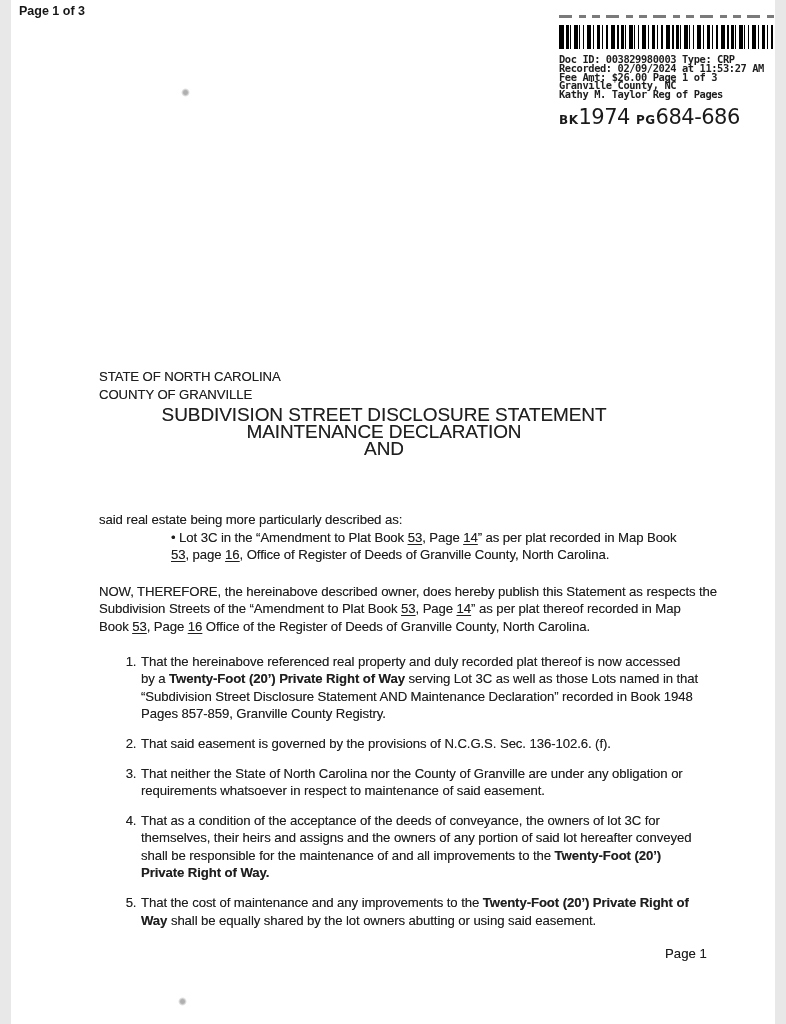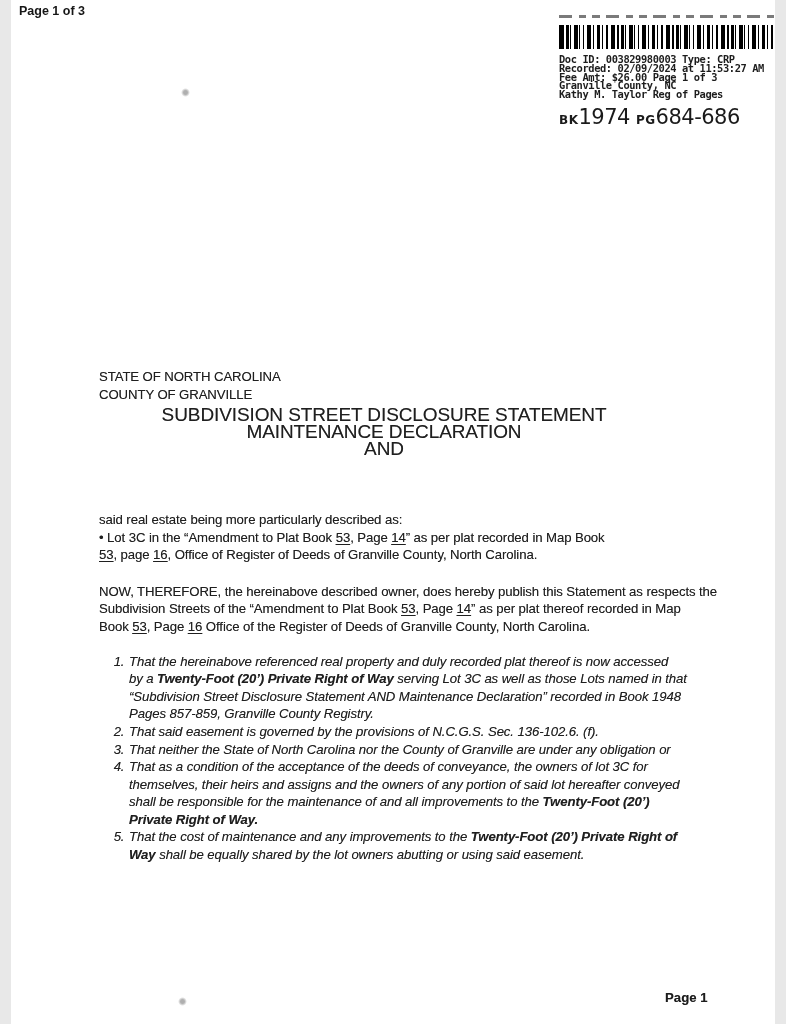--- a/index.html
+++ b/index.html
@@ -53,30 +53,30 @@
     color:#1f1f1f; white-space:nowrap;
     text-shadow:0 0 0.3px rgba(0,0,0,.45);
   }
   .addr { line-height:18px; }
   .title-block {
     width:570px; margin-top:3px; text-align:center;
     font-weight:normal; font-size:19px; line-height:16.8px;
   }
   .para { margin:0; }
   .para.p-sell   { margin-top:36px; }
-  .para.p-bullet { }
+  .para.p-bullet { margin-left:72px; }
   .para.p-ease   { margin-top:16px; }
   .para.p-now    { margin-top:19px; }
   ol.terms { margin:17px 0 0 0; padding-left:29px; }
-  ol.terms li { margin:0; padding-left:1px;font-style:italic; }
+  ol.terms li { margin:12px; padding-left:1px; }
   .u { text-decoration:underline; text-underline-offset:2px; text-decoration-thickness:1px; }
   .b { font-weight:bold; }
   .footer-page {
-    position:absolute; left:654px; top:990px;
-    font-size:13.2px; font-weight:bold; color:#1c1c1c;
+    position:absolute; left:654px; top:946px;
+    font-size:13.2px; font-weight:normal; color:#1c1c1c;
     text-shadow:0 0 0.3px rgba(0,0,0,.45);
   }
   .speck { position:absolute; border-radius:50%;
     background:radial-gradient(circle, rgba(110,110,110,.55) 0 30%, rgba(160,160,160,.3) 55%, transparent 70%); }
   .speck.s1 { left:170px; top:88px;  width:9px; height:9px; }
   .speck.s2 { left:167px; top:997px; width:9px; height:9px; }
 </style>
 </head>
 <body>
 
@@ -107,21 +107,21 @@
       <div>AND</div>
     </div>
 
     <p class="para p-sell"><br><span>said real estate being more particularly described as:</span></p>
     <p class="para p-bullet"><span>• Lot 3C in the “Amendment to Plat Book </span><span class="u">53</span><span>, Page </span><span class="u">14</span><span>” as per plat recorded in Map Book</span><br><span class="u">53</span><span>, page </span><span class="u">16</span><span>, Office of Register of Deeds of Granville County, North Carolina.</span></p>
     <p class="para p-now"><span>NOW, THEREFORE, the hereinabove described owner, does hereby publish this Statement as respects the</span><br><span>Subdivision Streets of the “Amendment to Plat Book </span><span class="u">53</span><span>, Page </span><span class="u">14</span><span>” as per plat thereof recorded in Map</span><br><span>Book </span><span class="u">53</span><span>, Page </span><span class="u">16</span><span> Office of the Register of Deeds of Granville County, North Carolina.</span></p>
 
     <ol class="terms">
       <li><span>That the hereinabove referenced real property and duly recorded plat thereof is now accessed</span><br><span>by a </span><span class="b">Twenty-Foot (20’) Private Right of Way</span><span> serving Lot 3C as well as those Lots named in that</span><br><span>“Subdivision Street Disclosure Statement AND Maintenance Declaration” recorded in Book 1948</span><br><span>Pages 857-859, Granville County Registry.</span></li>
       <li><span>That said easement is governed by the provisions of N.C.G.S. Sec. 136-102.6. (f).</span></li>
-      <li><span>That neither the State of North Carolina nor the County of Granville are under any obligation or</span><br></li>
+      <li><span>That neither the State of North Carolina nor the County of Granville are under any obligation or</span><br><span>requirements whatsoever in respect to maintenance of said easement.</span></li>
       <li><span>That as a condition of the acceptance of the deeds of conveyance, the owners of lot 3C for</span><br><span>themselves, their heirs and assigns and the owners of any portion of said lot hereafter conveyed</span><br><span>shall be responsible for the maintenance of and all improvements to the </span><span class="b">Twenty-Foot (20’)</span><br><span class="b">Private Right of Way.</span></li>
       <li><span>That the cost of maintenance and any improvements to the </span><span class="b">Twenty-Foot (20’) Private Right of</span><br><span class="b">Way</span><span> shall be equally shared by the lot owners abutting or using said easement.</span></li>
     </ol>
   </div>
 
   <div class="footer-page">Page 1</div>
 
   <div class="speck s1"></div>
   <div class="speck s2"></div>
 </div>

